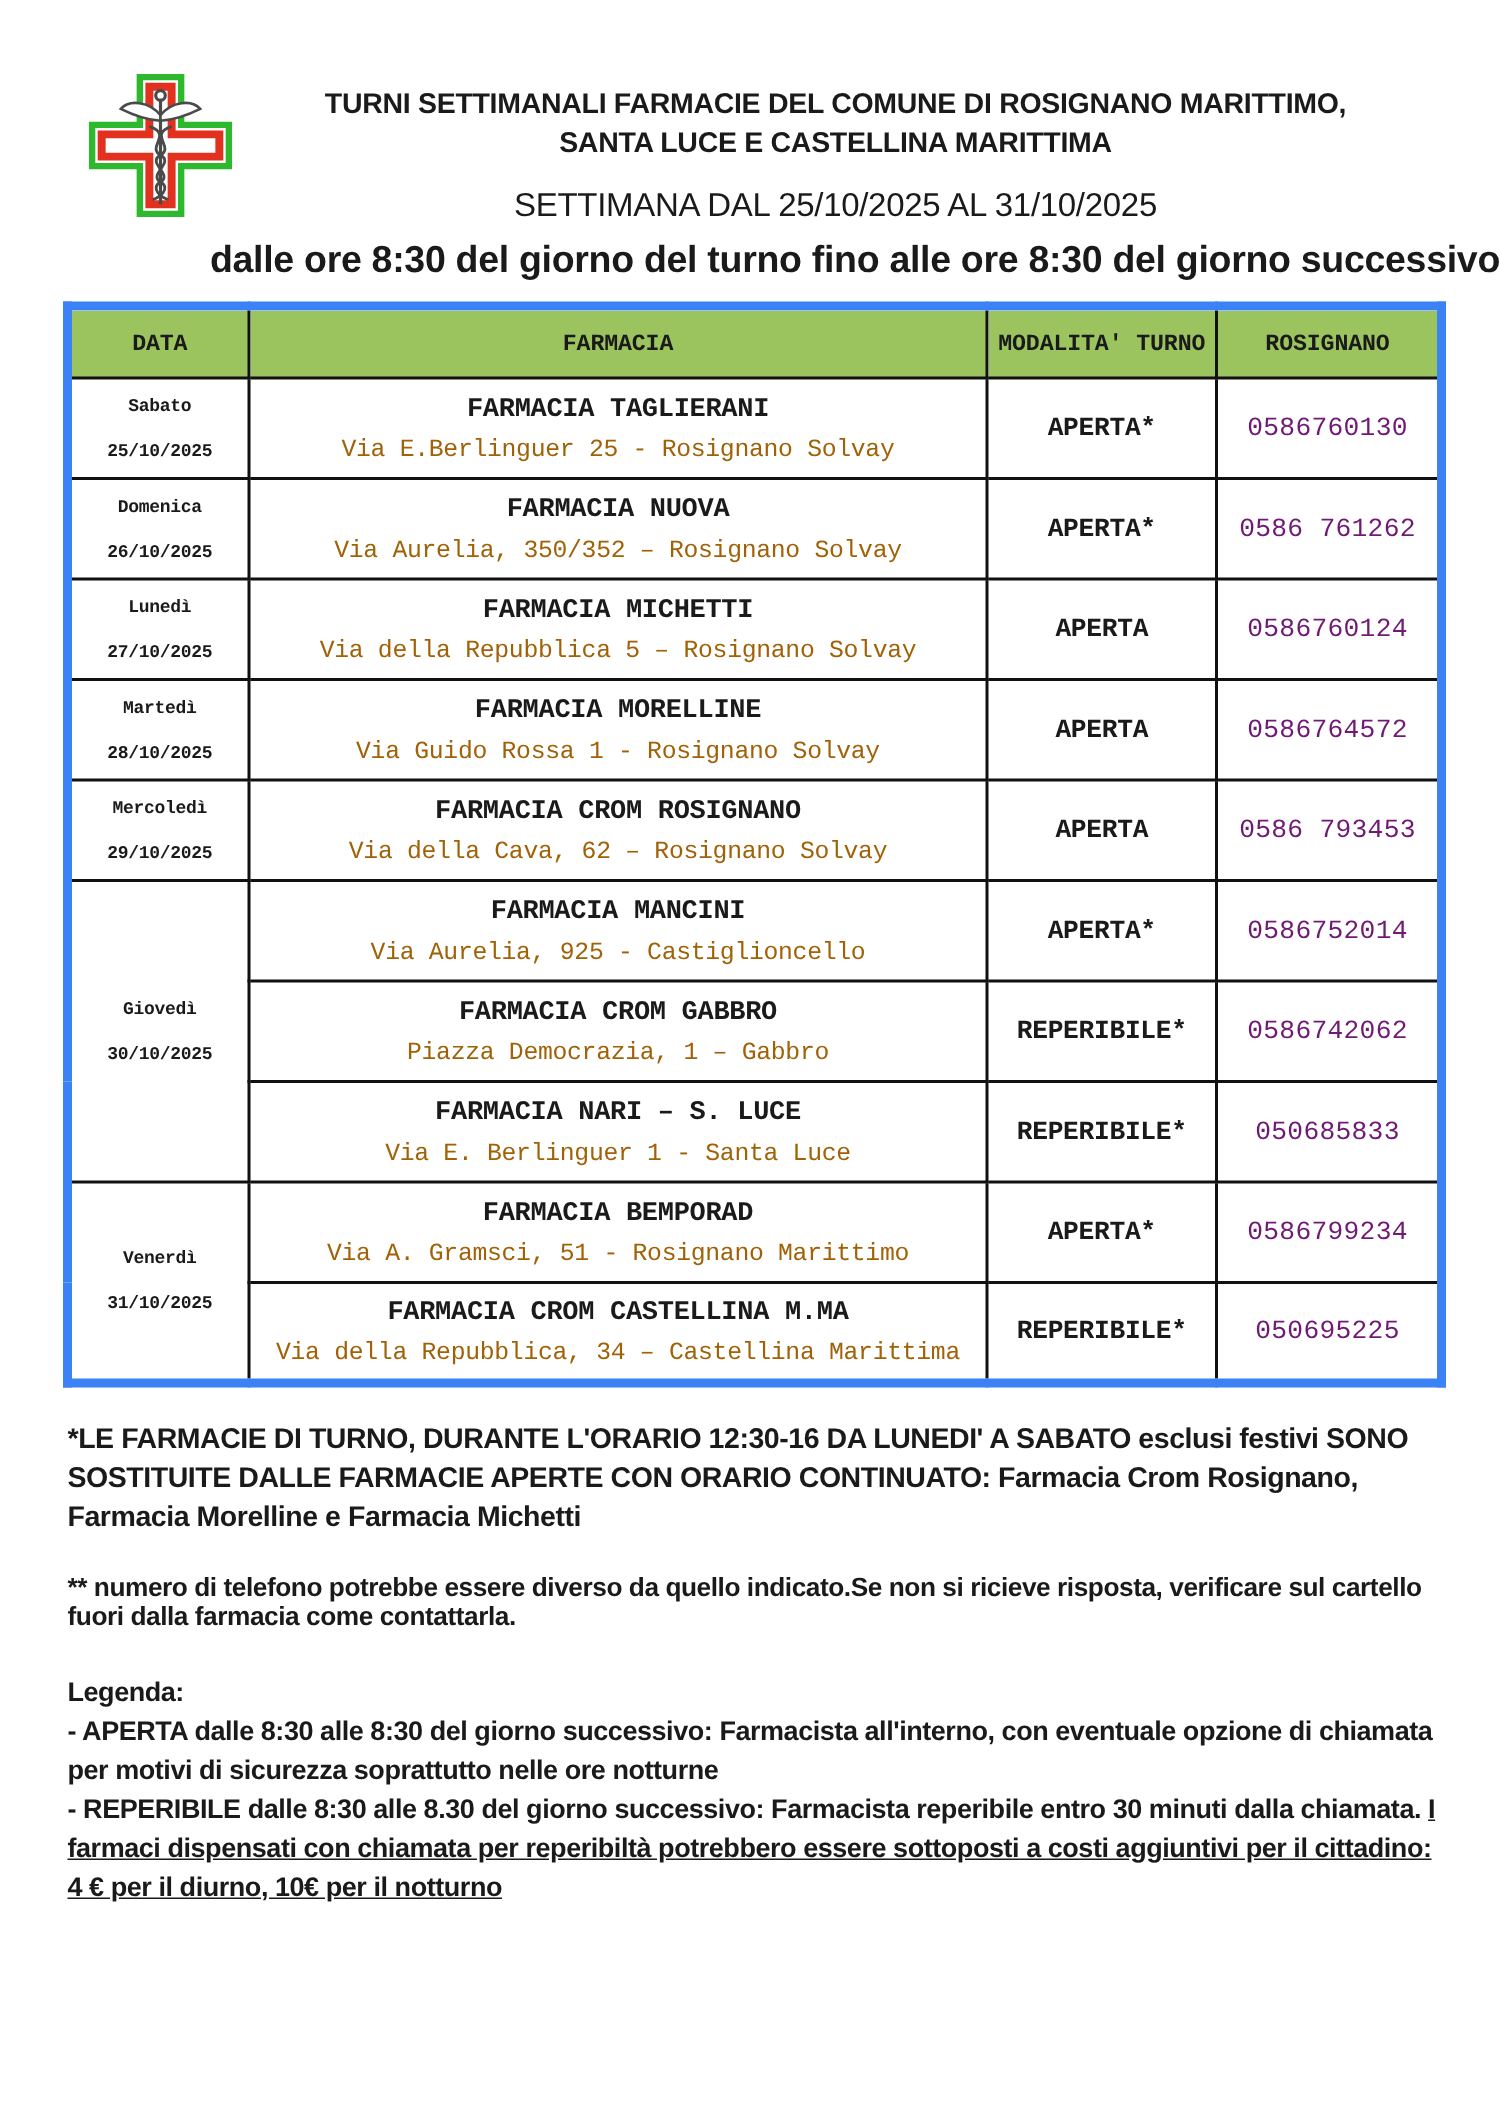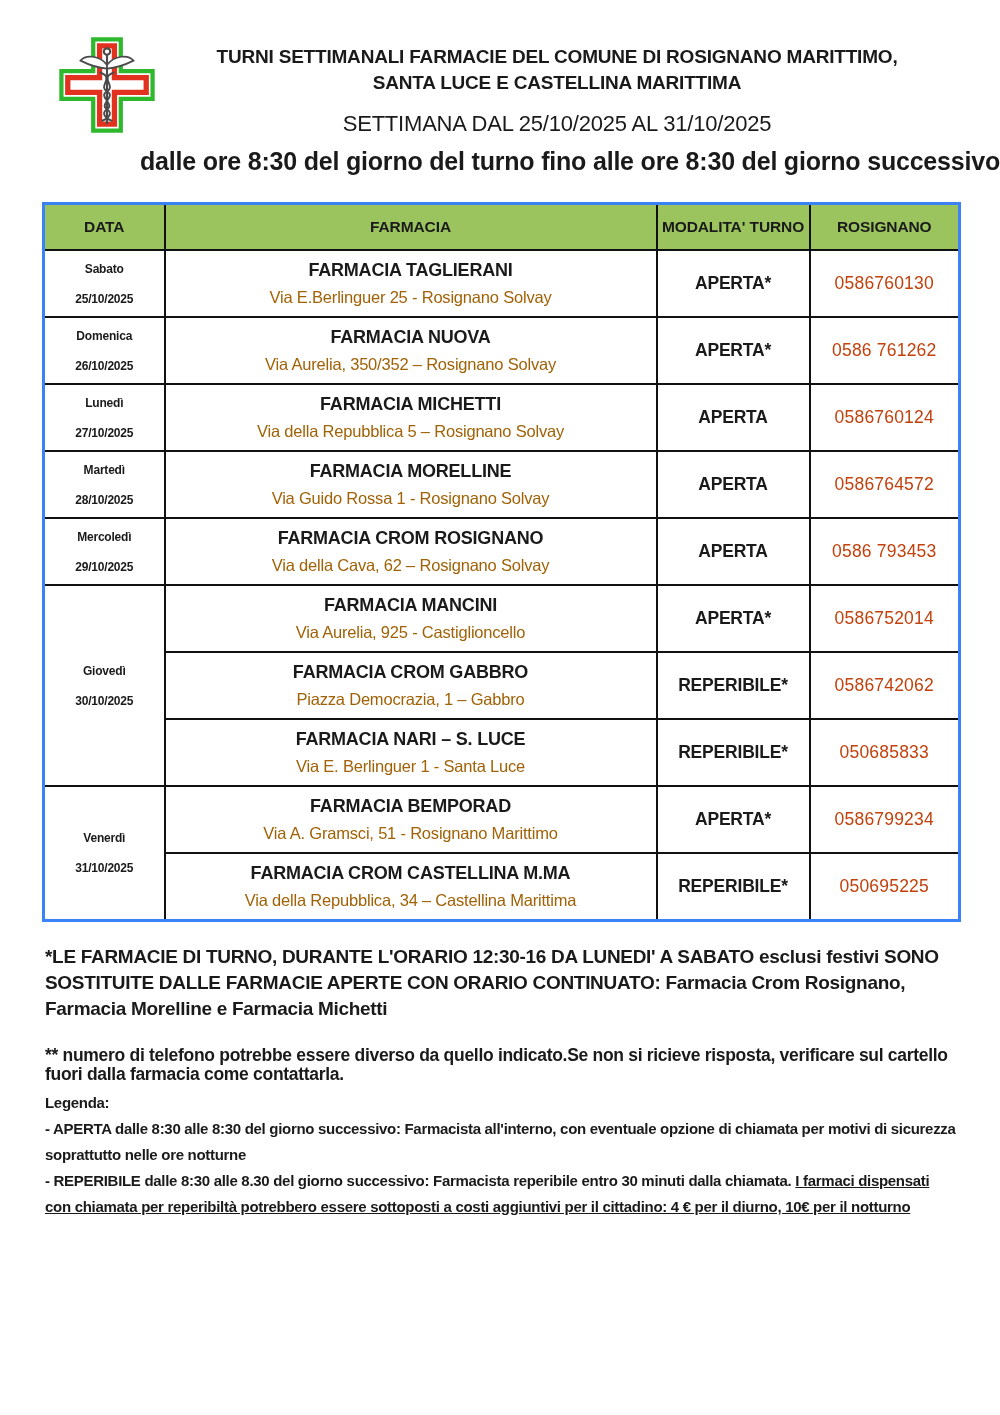--- a/index.html
+++ b/index.html
@@ -6,22 +6,22 @@
   body {
     width:1000px; height:1415px;
     background:#ffffff;
     font-family:"Liberation Sans", sans-serif;
     color:#1a1a1a;
     position:relative;
     overflow:hidden;
   }
   .header-row {
     display:flex;
-    align-items:center;
-    padding:32px 46px 0 54px;
+    align-items:flex-end;
+    padding:44px 46px 0 54px;
   }
   .logo {
     width:106px; height:106px; flex:none;
   }
   .title-block {
     flex:1;
     text-align:center;
     padding-top:10px;
   }
   .title-line {
@@ -38,24 +38,25 @@
   }
   .hours-line {
     text-align:right;
     font-weight:bold;
     font-size:25px;
     margin-top:9px;
     letter-spacing:-0.2px;
   }
   table.shift-table {
     border-collapse:collapse;
-    margin:26px 0 0 42px;
+    margin:13px 0 0 42px;
     width:916px;
     table-layout:fixed;
-    border:3px solid #3b82f6;
+    border:6px solid #3b82f6;
+    font-family:Liberation Mono, monospace;
   }
   .shift-table th, .shift-table td {
     border:2.5px solid #111111;
     text-align:center;
     vertical-align:middle;
     padding:0 4px;
     overflow:hidden;
   }
   .shift-table th {
     background:#9CC45E;
@@ -81,21 +82,21 @@
     margin-top:7px;
     letter-spacing:-0.2px;
   }
   td.mode-cell {
     font-weight:bold;
     font-size:17.5px;
     letter-spacing:-0.2px;
   }
   td.phone-cell {
     font-size:17.5px;
-    color:#c2410c;
+    color:#701a75;
     letter-spacing:0.2px;
   }
   tr.entry-row { height:67px; }
   .notes {
     margin:22px 44px 0 45px;
     width:912px;
   }
   .note1 {
     font-weight:bold;
     font-size:19px;
@@ -103,23 +104,23 @@
     letter-spacing:-0.3px;
   }
   .note2 {
     margin-top:24px;
     font-weight:bold;
     font-size:17.5px;
     line-height:19px;
     letter-spacing:-0.3px;
   }
   .legend {
-    margin-top:6px;
-    font-weight:bold;
-    font-size:15px;
+    margin-top:28px;
+    font-weight:bold;
+    font-size:18px;
     line-height:26px;
     letter-spacing:-0.3px;
   }
   .legend .underlined { text-decoration:underline; }
 </style>
 </head>
 <body>
 
 <div class="header-row">
   <svg class="logo" viewBox="0 0 100 100" aria-hidden="true">

